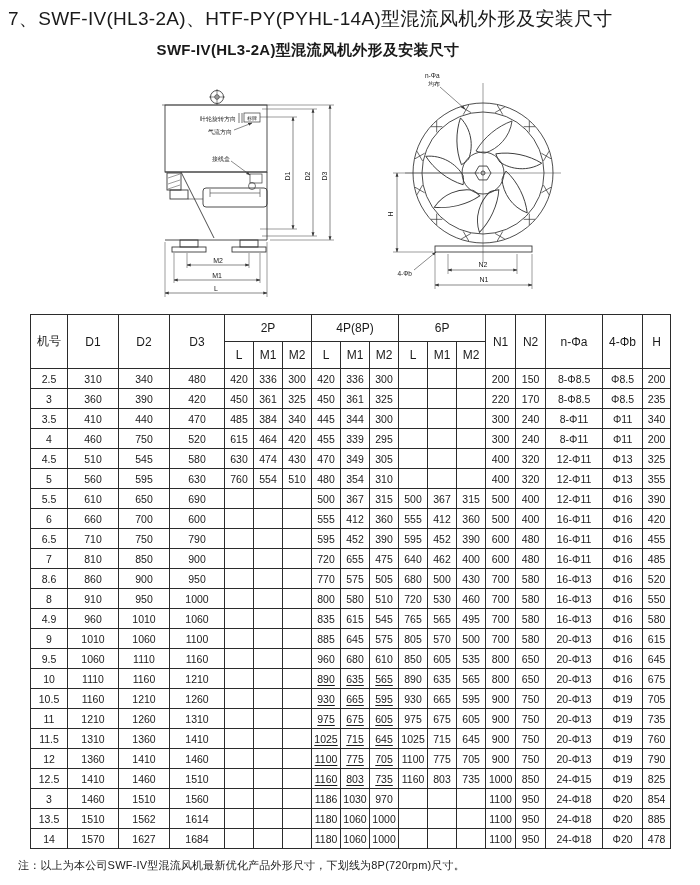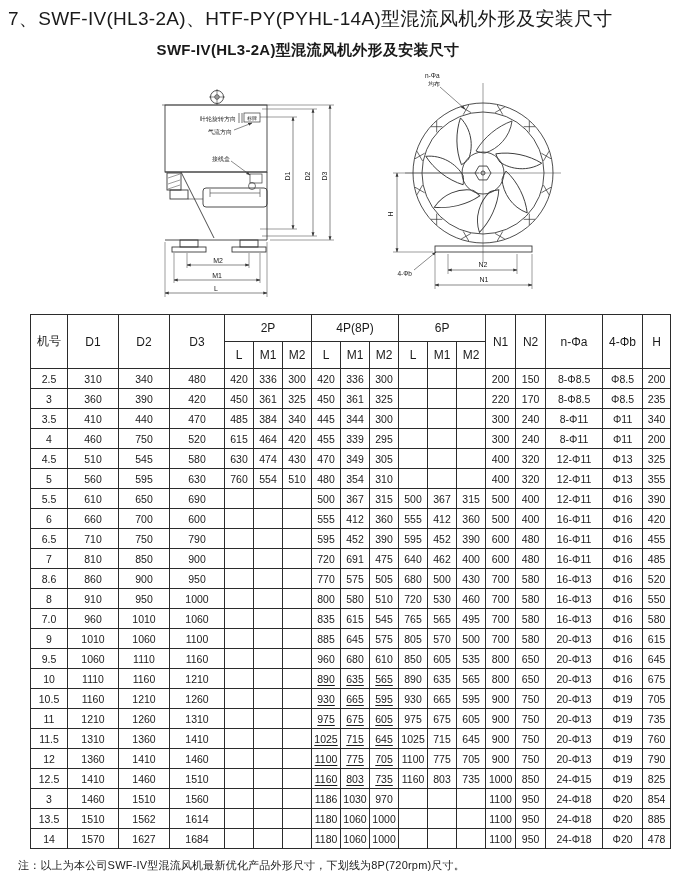--- a/index.html
+++ b/index.html
@@ -422,21 +422,21 @@
       </tr>
       <tr>
         <td>7</td>
         <td>810</td>
         <td>850</td>
         <td>900</td>
         <td></td>
         <td></td>
         <td></td>
         <td>720</td>
-        <td>691</td>
+        <td>655</td>
         <td>475</td>
         <td>640</td>
         <td>462</td>
         <td>400</td>
         <td>600</td>
         <td>480</td>
         <td>16-Φ11</td>
         <td>Φ16</td>
         <td>485</td>
       </tr>
@@ -474,21 +474,21 @@
         <td>720</td>
         <td>530</td>
         <td>460</td>
         <td>700</td>
         <td>580</td>
         <td>16-Φ13</td>
         <td>Φ16</td>
         <td>550</td>
       </tr>
       <tr>
-        <td>7.0</td>
+        <td>4.9</td>
         <td>960</td>
         <td>1010</td>
         <td>1060</td>
         <td></td>
         <td></td>
         <td></td>
         <td>835</td>
         <td>615</td>
         <td>545</td>
         <td>765</td>

